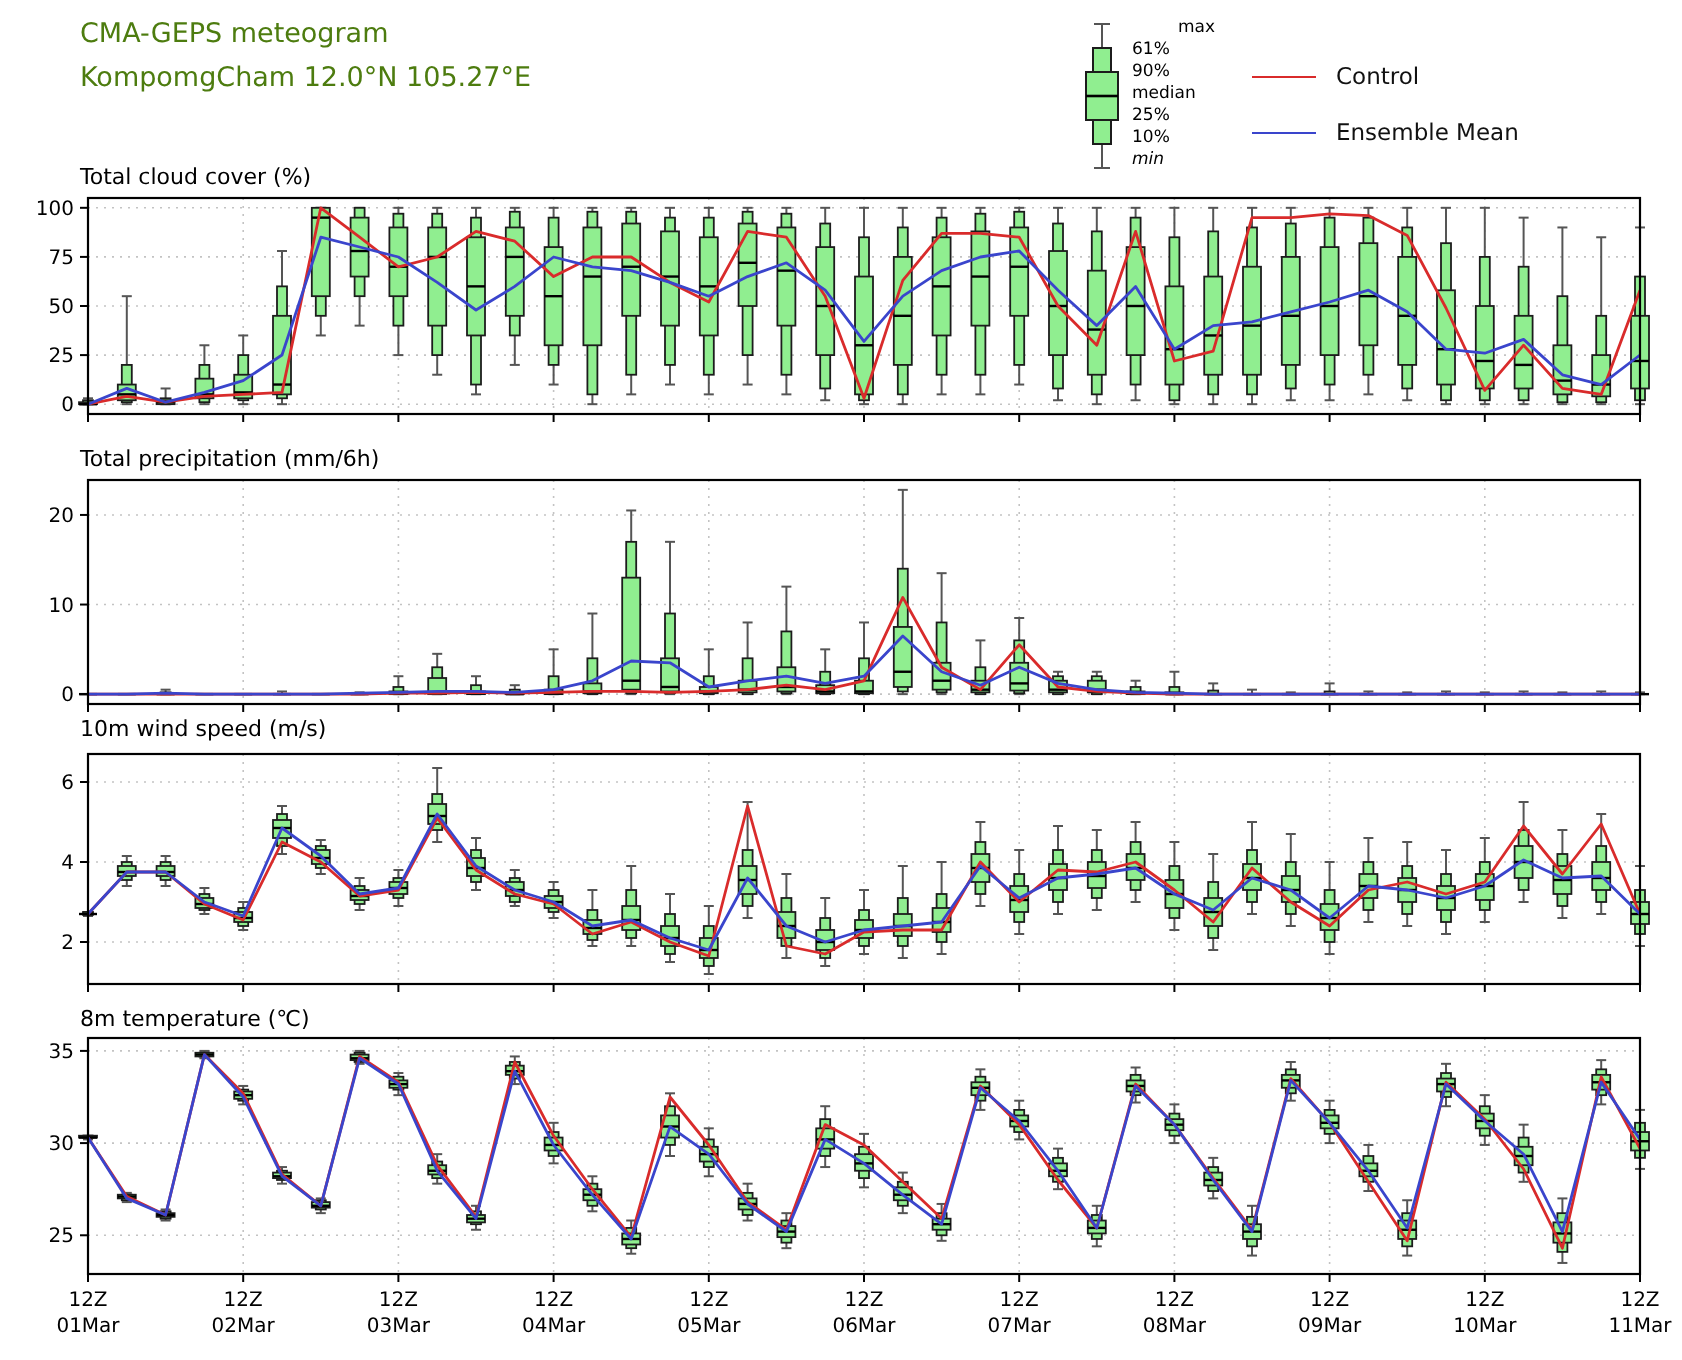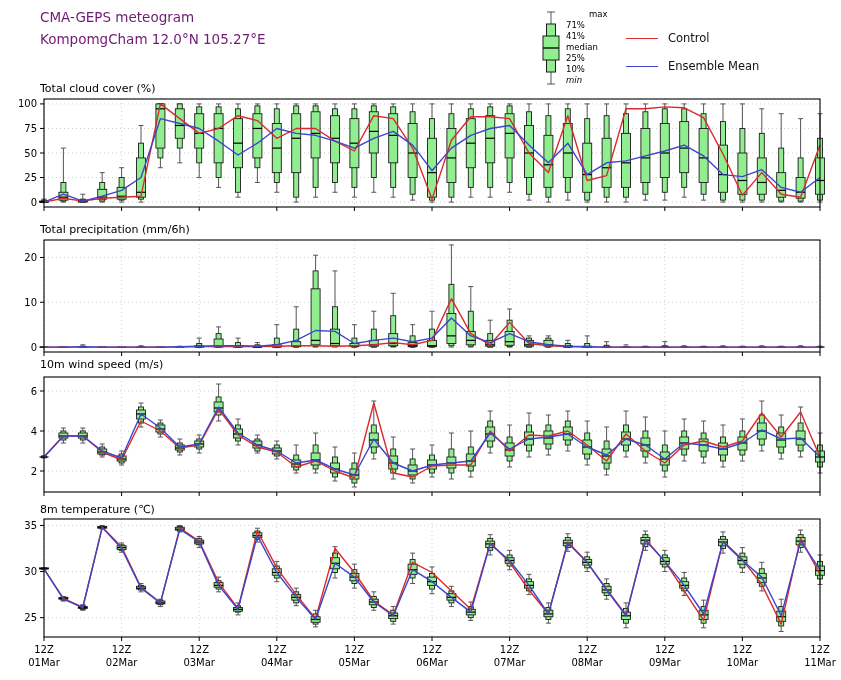--- a/index.html
+++ b/index.html
@@ -1,21 +1,21 @@
 <!DOCTYPE html>
 <html><head>
 <meta charset="utf-8">
 <style>
   html,body{margin:0;padding:0;background:#ffffff;}
   #stage{
     position:relative;width:841px;height:680px;background:#ffffff;overflow:hidden;
     font-family:"DejaVu Sans",sans-serif;color:#111;
   }
   #chart-svg{position:absolute;left:0;top:0;}
-  .header{position:absolute;left:40px;top:6px;line-height:22px;font-size:13.5px;color:#701a75;}
+  .header{position:absolute;left:40px;top:6px;line-height:22px;font-size:13.5px;color:#4d7c0f;}
   .panel-title{position:absolute;left:40px;font-size:11px;color:#000;}
   .legend{position:absolute;left:538px;top:6px;width:300px;height:84px;}
   #legend-glyph{position:absolute;left:0;top:2px;}
   .legend-box-labels span{position:absolute;left:28px;font-size:8.5px;color:#000;white-space:nowrap;}
   .legend-box-labels span:nth-child(1){top:3px;padding-left:23px;}
   .legend-box-labels span:nth-child(2){top:14px;}
   .legend-box-labels span:nth-child(3){top:25px;}
   .legend-box-labels span:nth-child(4){top:36px;}
   .legend-box-labels span:nth-child(5){top:47px;text-align:center;}
   .legend-box-labels span:nth-child(6){top:58px;}
@@ -1498,22 +1498,22 @@
     <svg id="legend-glyph" width="26" height="80">
         <line x1="13" x2="13" y1="4" y2="76" stroke="#555555" stroke-width="1"></line>
         <line x1="9" x2="17" y1="4" y2="4" stroke="#555555" stroke-width="1"></line>
         <line x1="9" x2="17" y1="76" y2="76" stroke="#555555" stroke-width="1"></line>
         <rect x="8.5" y="16" width="9" height="48" fill="#90ee90" stroke="#1c1c1c" stroke-width="1"></rect>
         <rect x="5" y="28" width="16" height="24" fill="#90ee90" stroke="#1c1c1c" stroke-width="1"></rect>
         <line x1="5" x2="21" y1="40" y2="40" stroke="#000000" stroke-width="1.3"></line>
       </svg>
     <div class="legend-box-labels">
       <span>max</span>
-      <span>71%</span>
-      <span>41%</span>
+      <span>61%</span>
+      <span>90%</span>
       <span>median</span>
       <span>25%</span>
       <span>10%</span>
       <span>min</span>
     </div>
     <div class="legend-entries">
       <div class="legend-entry">
         <span class="legend-line" id="legend-line-0" style="border-top-color: rgb(217, 43, 43);"></span>
         <span>Control</span>
       </div>

